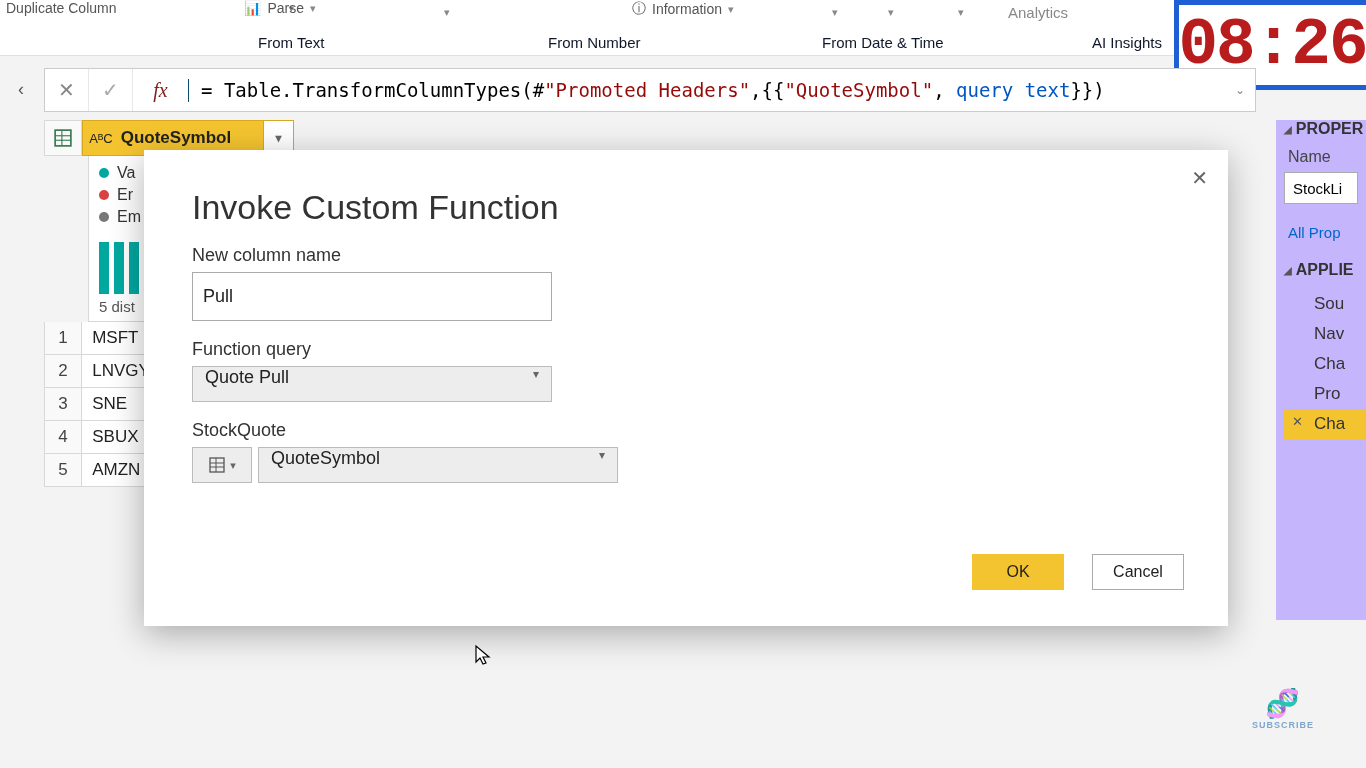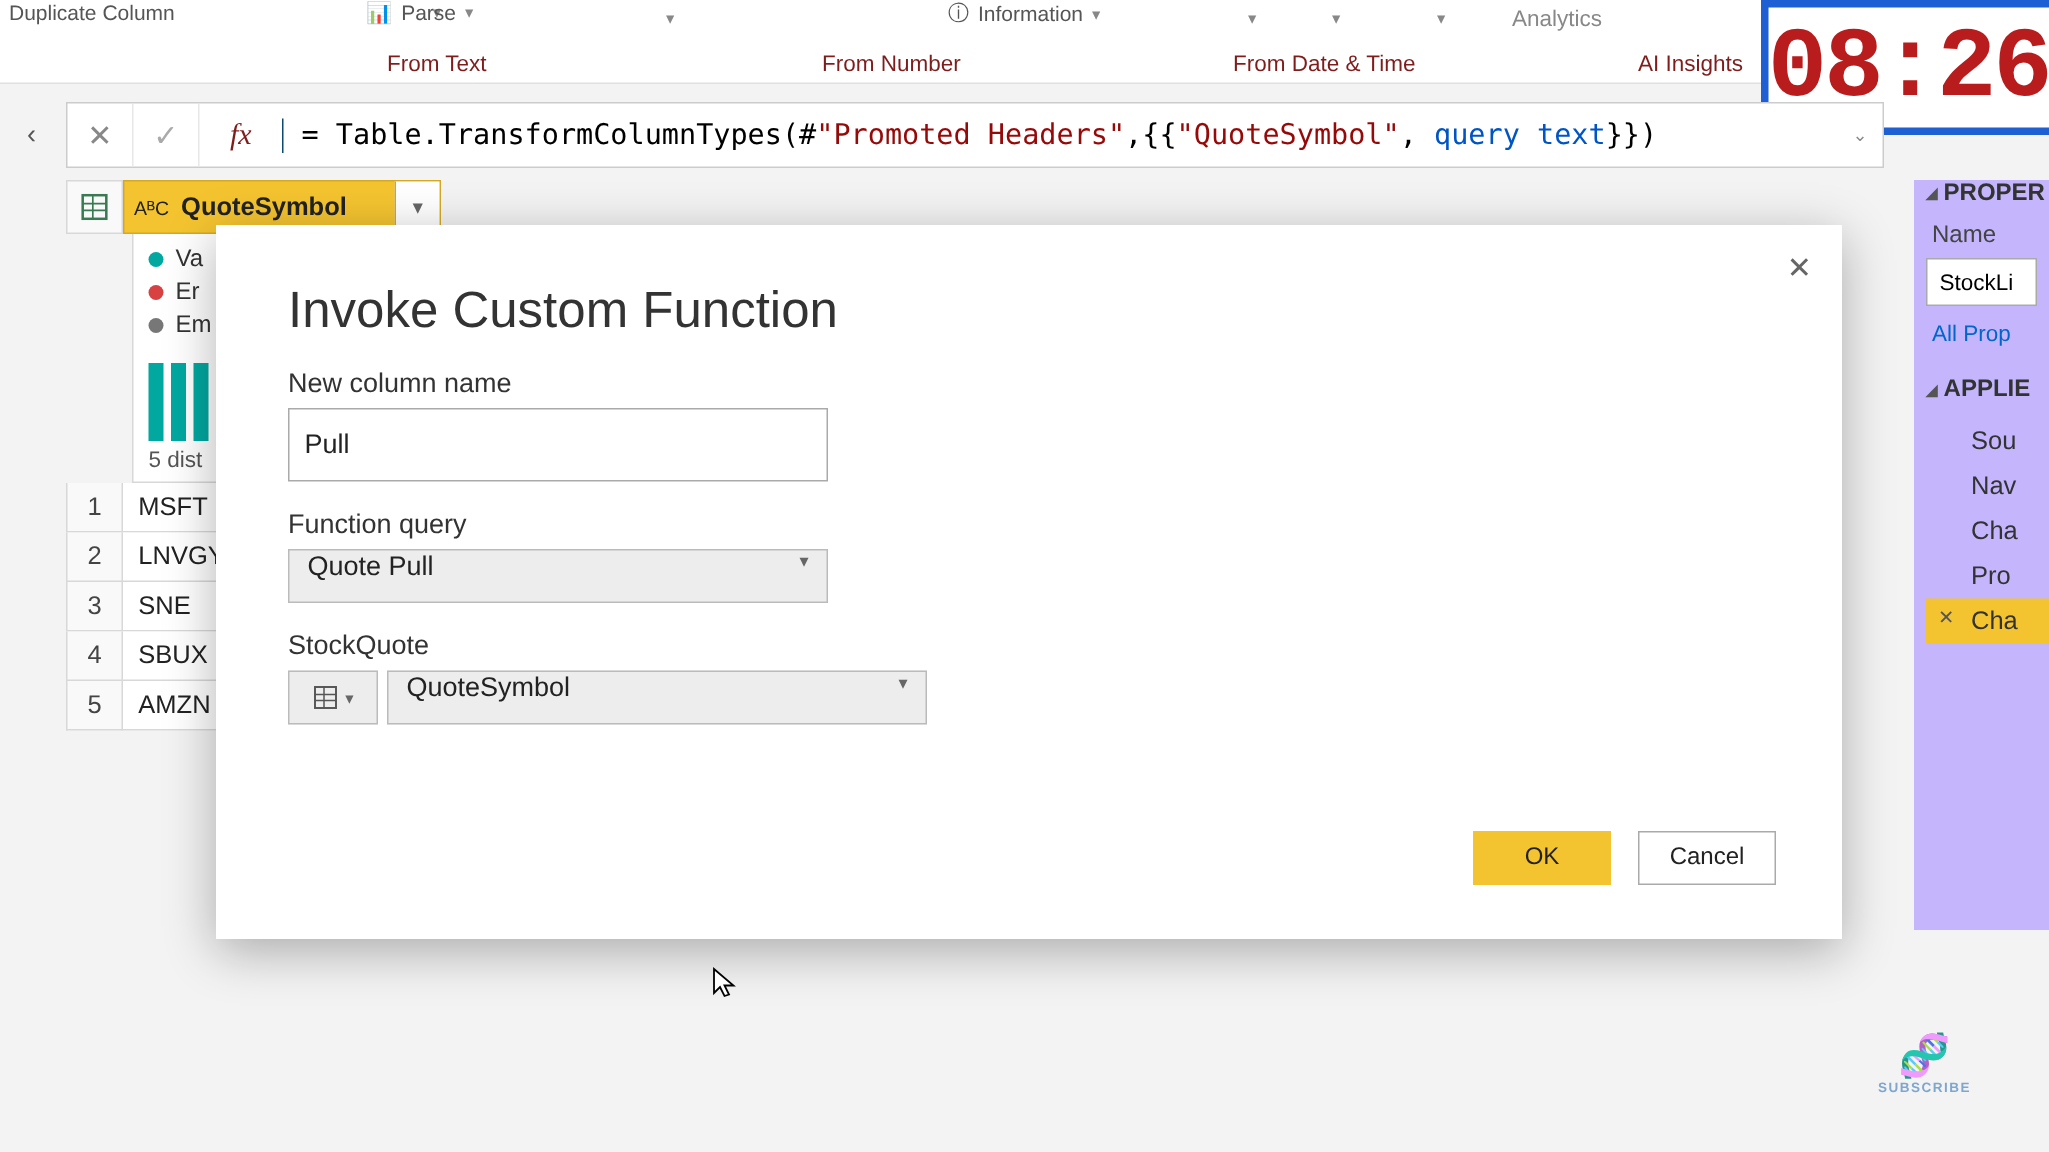--- a/index.html
+++ b/index.html
@@ -7,21 +7,21 @@
 
 .ribbon-top { position: absolute; top: 0; left: 0; right: 0; height: 56px; background: #fff; border-bottom: 1px solid #e0e0e0; display: flex; align-items: flex-start; padding-top: 2px; }
 .dup-col { position: absolute; left: 6px; top: 0; color: #555; font-size: 14px; display: flex; align-items: center; }
 .dup-col .down { margin-left: 172px; color: #888; font-size: 11px; }
 .parse { position: absolute; left: 244px; top: 0; color: #555; font-size: 14px; display: flex; align-items: center; gap: 6px; }
 .parse .down { color: #888; font-size: 11px; }
 .info { position: absolute; left: 632px; top: 0; color: #555; font-size: 14px; display: flex; align-items: center; gap: 6px; }
 .info .down { color: #888; font-size: 11px; }
 .analytics { position: absolute; left: 1008px; top: 4px; color: #888; font-size: 15px; }
 .drop-arrow { position: absolute; color: #888; font-size: 11px; top: 6px; }
-.sect-label { position: absolute; top: 34px; font-size: 15px; color: #7f1d1d; }
+.sect-label { position: absolute; top: 34px; font-size: 15px; color: #0f172a; }
 
 .clock { position: absolute; right: 0; top: 0; width: 192px; height: 90px; background: #fff; border: 5px solid #1f5fd4; border-right: none; display: flex; align-items: center; justify-content: center; font-family: "Courier New", monospace; font-size: 66px; color: #b91c1c; font-weight: bold; letter-spacing: -2px; }
 
 .nav-collapse { position: absolute; left: 6px; top: 74px; width: 30px; height: 30px; display: flex; align-items: center; justify-content: center; color: #555; font-size: 18px; cursor: pointer; }
 
 .formula-bar { position: absolute; left: 44px; top: 68px; right: 110px; height: 44px; background: #fff; border: 1px solid #ccc; display: flex; align-items: center; }
 .fb-cancel, .fb-accept { width: 44px; height: 100%; display: flex; align-items: center; justify-content: center; border-right: 1px solid #e8e8e8; color: #888; font-size: 20px; cursor: pointer; }
 .fb-accept { color: #aaa; }
 .fb-fx { width: 56px; font-style: italic; font-family: Georgia, serif; display: flex; align-items: center; justify-content: center; color: #7f1d1d; font-size: 20px; border-right: 1px solid #0c4a6e; }
 .fb-formula { flex: 1; padding: 0 12px; font-family: Consolas, monospace; font-size: 19px; color: #222; white-space: nowrap; overflow: hidden; }
@@ -56,31 +56,31 @@
 .dialog-close { position: absolute; right: 20px; top: 16px; font-size: 20px; color: #666; cursor: pointer; }
 .dialog h1 { font-size: 34px; font-weight: 300; color: #333; margin-bottom: 18px; }
 .dialog .subtitle { font-size: 19px; color: #333; margin-bottom: 24px; }
 .field-label { font-size: 18px; color: #333; margin-bottom: 6px; }
 .text-input { width: 360px; height: 49px; border: 1px solid #aaa; padding: 0 10px; font-size: 18px; color: #222; margin-bottom: 18px; display:flex; align-items:center; }
 .select-box { width: 360px; height: 36px; background: #ededed; border: 1px solid #bbb; padding: 0 12px; font-size: 18px; color: #222; display: flex; margin-bottom: 18px; cursor: pointer; }
 .select-box .caret { margin-left: auto; color: #666; font-size: 12px; }
 .param-row { display: flex; gap: 6px; align-items: center; }
 .type-picker { width: 60px; height: 36px; background: #ededed; border: 1px solid #bbb; display: flex; align-items: center; justify-content: center; gap: 4px; cursor: pointer; }
 .param-select { flex: 0 0 360px; }
-.dialog-btns { position: absolute; right: 44px; bottom: 36px; display: flex; gap: 18px; }
+.dialog-btns { position: absolute; right: 44px; bottom: 36px; display: flex; gap: 28px; }
 .btn { width: 92px; height: 36px; display: flex; align-items: center; justify-content: center; font-size: 16px; cursor: pointer; }
 .btn-primary { background: #f4c430; color: #222; }
 .btn-secondary { background: #fff; border: 1px solid #aaa; color: #222; }
 .cursor-arrow { position: absolute; left: 330px; top: 494px; pointer-events: none; }
 
 .right-pane { position: absolute; right: 0; top: 120px; width: 90px; height: 500px; background: #c4b5fd; padding-left: 8px; overflow: hidden; }
 .rp-head { font-size: 16px; font-weight: 600; color: #333; margin-bottom: 10px; display: flex; align-items: center; gap: 4px; }
 .rp-head::before { content: "◢"; font-size: 10px; transform: rotate(0deg); color: #555; }
 .rp-label { font-size: 16px; color: #444; margin-bottom: 6px; margin-left: 4px; }
-.rp-input { width: 74px; height: 32px; border: 1px solid #aaa; background: #fff; padding: 0 8px; font-size: 15px; margin-bottom: 10px; display:flex; align-items:center; overflow:hidden; }
+.rp-input { width: 74px; height: 32px; border: 1px solid #aaa; background: #fff; padding: 0 8px; font-size: 15px; margin-bottom: 20px; display:flex; align-items:center; overflow:hidden; }
 .rp-link { color: #0066cc; font-size: 15px; cursor: pointer; margin-bottom: 20px; margin-left: 4px; }
 .step { font-size: 17px; color: #333; padding: 5px 0 5px 30px; white-space: nowrap; overflow: hidden; cursor: pointer; }
 .step.active { background: #f4c430; position: relative; }
 .step.active::before { content: "✕"; position: absolute; left: 8px; font-size: 13px; color: #555; }
 
 .watermark { position: absolute; right: 52px; bottom: 38px; display:flex; flex-direction:column; align-items:center; color:#7fa6d0; opacity:0.85; }
 .watermark .dna { font-size: 28px; }
 .watermark .sub { font-size: 9px; letter-spacing: 1px; font-weight:700; color:#6b99c9; }
 </style>
 </head>

